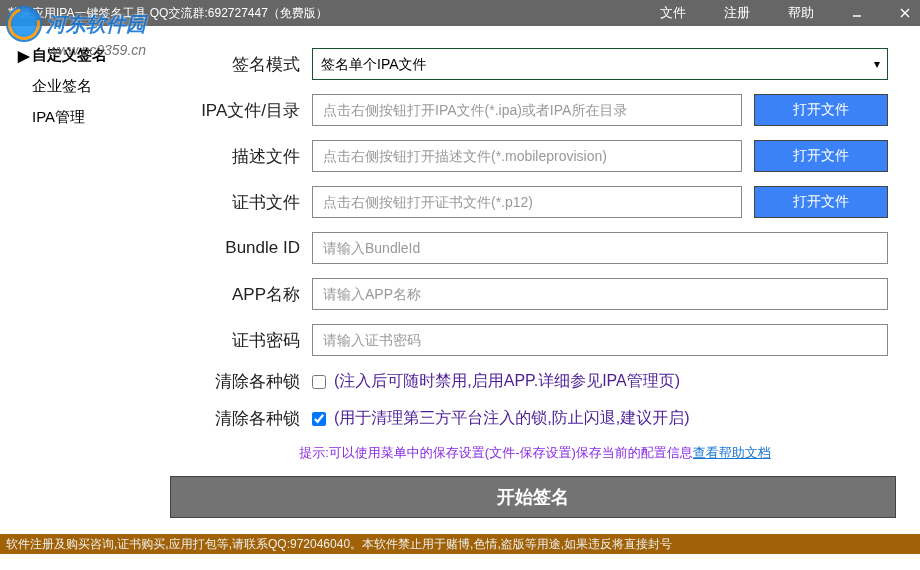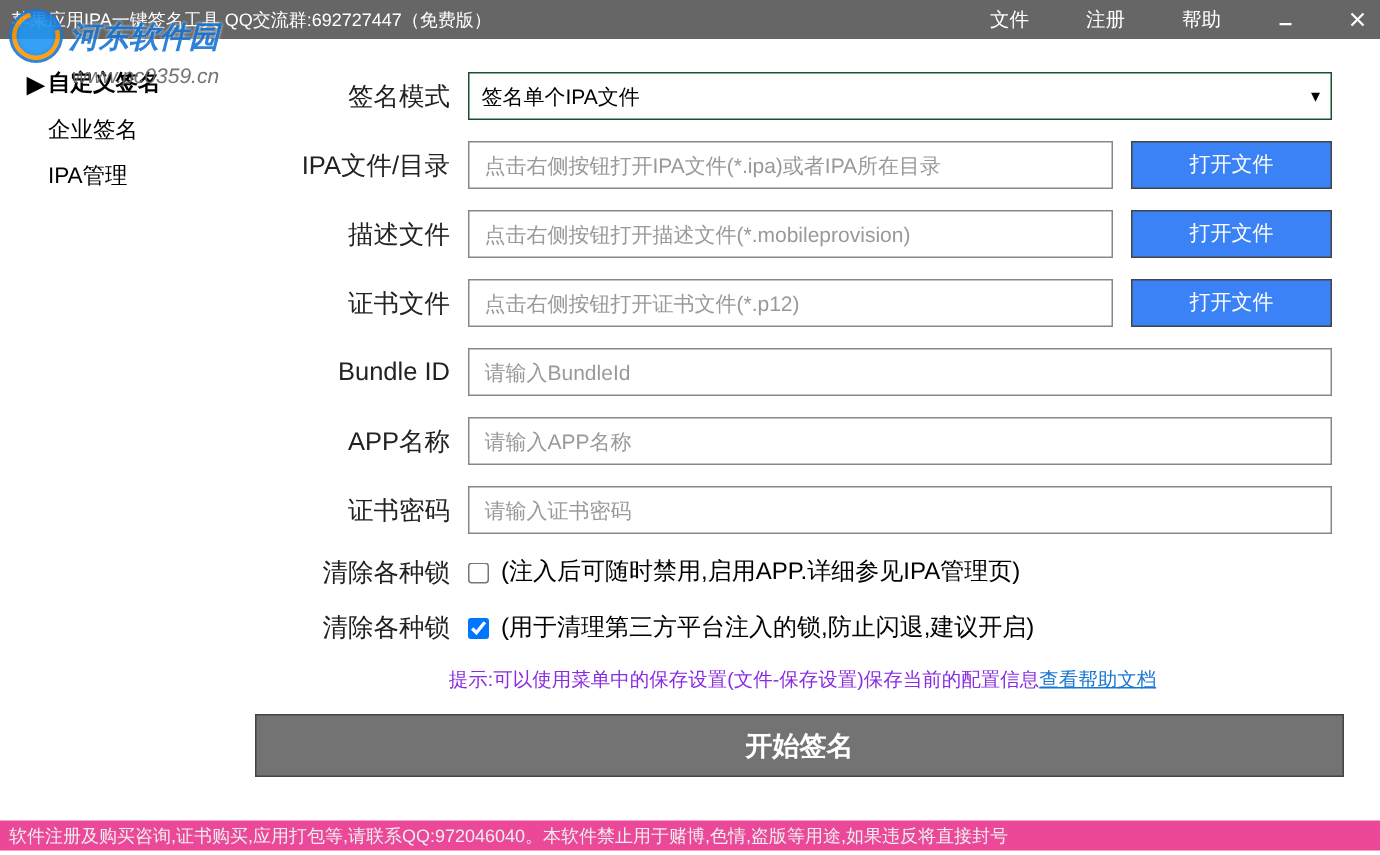--- a/index.html
+++ b/index.html
@@ -35,29 +35,29 @@
     .select-wrapper .select-box { width: 100%; }
     
     .text-input { flex: 1; max-width: 430px; height: 32px; border: 1px solid #888; padding: 0 10px; font-size: 14px; color: #701a75; }
     .text-input::placeholder { color: #999; }
     .text-input.wide { max-width: 576px; }
     
     .open-btn { width: 134px; height: 32px; background: #3b82f6; color: #fff; border: 1px solid #444; font-size: 14px; cursor: pointer; flex-shrink: 0; }
     
     .checkbox-row { display: flex; align-items: center; gap: 8px; }
     .checkbox { width: 14px; height: 14px; }
-    .checkbox-desc { font-size: 16px; color: #000000; }
+    .checkbox-desc { font-size: 16px; color: #4c1d95; }
     
     .tip-row { display: flex; justify-content: center; align-items: center; margin-top: 4px; font-size: 13px; }
     .tip-text { color: #8a2be2; }
     .help-link { color: #1976d2; text-decoration: underline; cursor: pointer; }
     
     .start-btn { width: calc(100% - 4px); height: 42px; background: #737373; color: #fff; border: 1px solid #444; font-size: 18px; font-weight: bold; cursor: pointer; margin-top: 14px; }
     
-    .statusbar { position: absolute; bottom: 3px; left: 0; right: 0; height: 20px; background: #ec4899; color: #eee; font-size: 12px; display: flex; align-items: center; padding-left: 6px; }
+    .statusbar { position: absolute; bottom: 16px; left: 0; right: 0; height: 20px; background: #a16207; color: #eee; font-size: 12px; display: flex; align-items: center; padding-left: 6px; }
   </style>
 </head>
 <body>
 
 <div class="titlebar">
   <span>苹果应用IPA一键签名工具 QQ交流群:692727447（免费版）</span>
   <div class="titlebar-right">
     <div class="menu-item">文件</div>
     <div class="menu-item">注册</div>
     <div class="menu-item">帮助</div>

